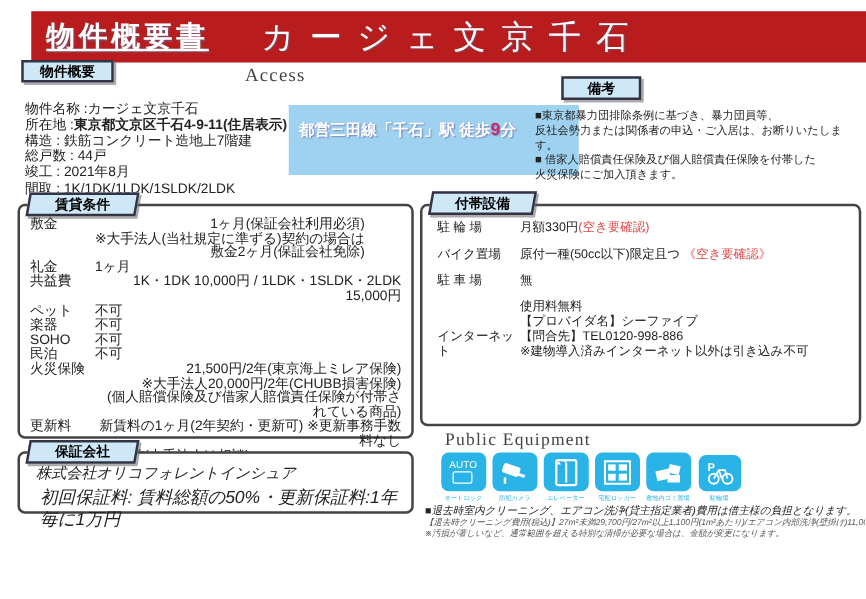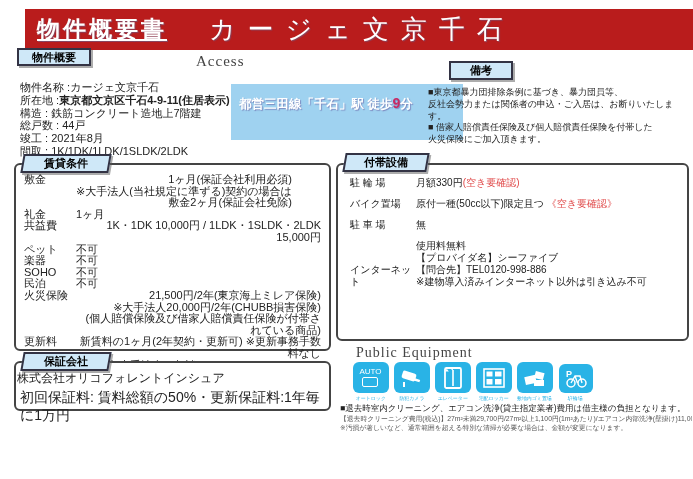--- a/index.html
+++ b/index.html
@@ -44,21 +44,21 @@
     padding:10px 0 0 8px; line-height:18px; text-shadow:1px 1px 1px rgba(100,90,160,.6); }
   .access-box .num { color:#c92a62; font-size:14px; }
 
   
   .remarks-text { position:absolute; left:428px; top:87px; width:262px;
     font-size:9px; line-height:11.8px; color:#222; white-space:pre-line; }
 
   
   .cbox { position:absolute; border:2px solid #444; border-radius:6px; background:#fff; }
   .rental-box { left:14px; top:163px; width:317px; height:188px; padding:9px 8px 2px 8px; }
-  .guarantor-box { left:14px; top:361px; width:317px; height:50px; padding:7px 8px 2px 1px; }
+  .guarantor-box { left:14px; top:361px; width:317px; height:50px; padding:7px 8px 2px 13px;font-style:italic; }
   .facilities-box { left:336px; top:163px; width:353px; height:178px; padding:12px 8px 2px 12px; }
 
   .rrow { display:flex; font-size:11px; line-height:11.6px; color:#222; }
   .rlabel { width:52px; flex:none; }
   .rvalue { white-space:pre-line;text-align:right; }
 
   .frow { display:flex; font-size:10px; line-height:12px; color:#222; margin-bottom:9px;align-items:flex-end; }
   .flabel { width:66px; flex:none; }
   .fvalue { white-space:pre-line; }
   .red { color:#e04848; }
@@ -72,21 +72,21 @@
   .pe-icon { width:36px; height:31px; background:#29b3e6; border-radius:6px;
     display:flex; align-items:center; justify-content:center; color:#fff; overflow:hidden; }
   .pe-item:nth-child(6) .pe-icon { width:34px; height:29px; margin-top:2px; }
   .pe-label { font-size:5.5px; color:#29b3e6; margin-top:2px; white-space:nowrap;
     transform:scale(.9); }
   .auto-txt { font-size:8px; font-weight:normal; line-height:8px; text-align:center; }
   .auto-txt .door { display:block; width:16px; height:10px; border:1.5px solid #fff;
     border-radius:2px; margin:1px auto 0; }
 
   
-  .bottom-notes { position:absolute; left:340px; top:403px; width:352px; overflow:hidden; }
+  .bottom-notes { position:absolute; left:340px; top:403px; width:352px; overflow:hidden;font-style:italic; }
   .note-main { font-size:8.5px; color:#222; line-height:10.5px; white-space:nowrap; }
   .note-sub  { font-size:6.8px; color:#555; line-height:9.5px; white-space:nowrap; }
 </style>
 </head>
 <body>
 
 <div class="page">
 
   <div class="banner">
     <span class="doc-title">物件概要書</span>

